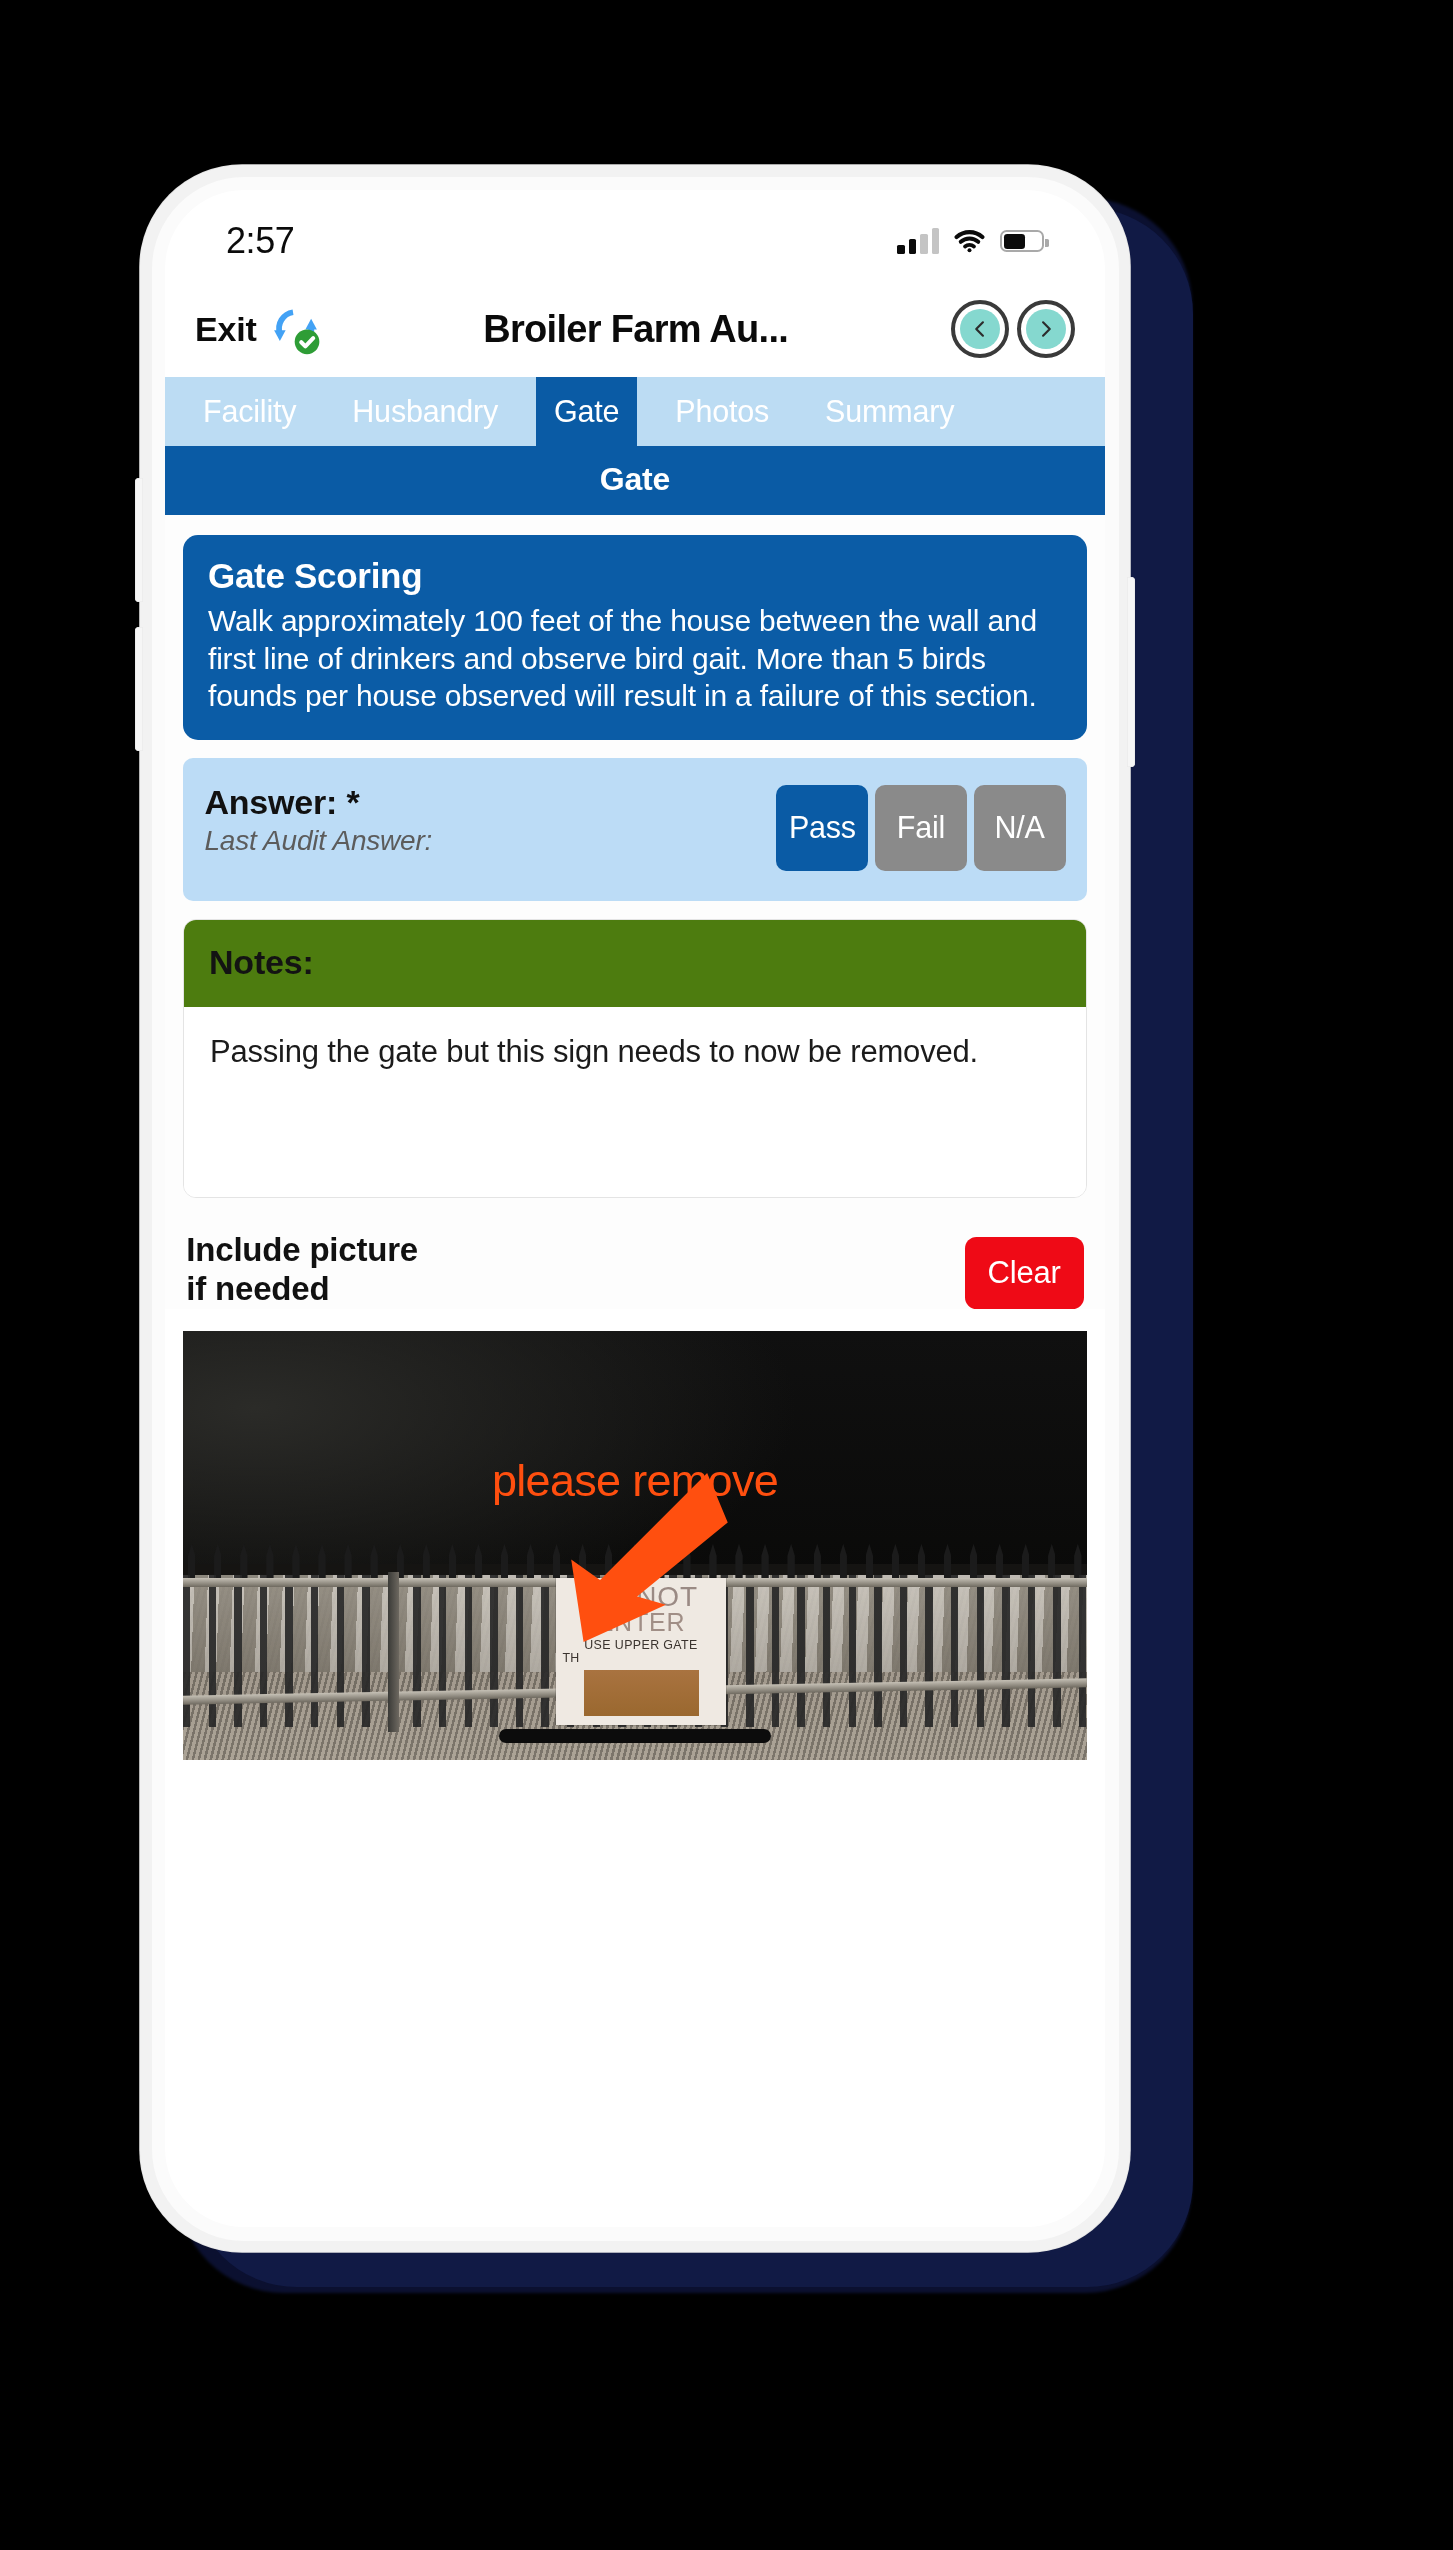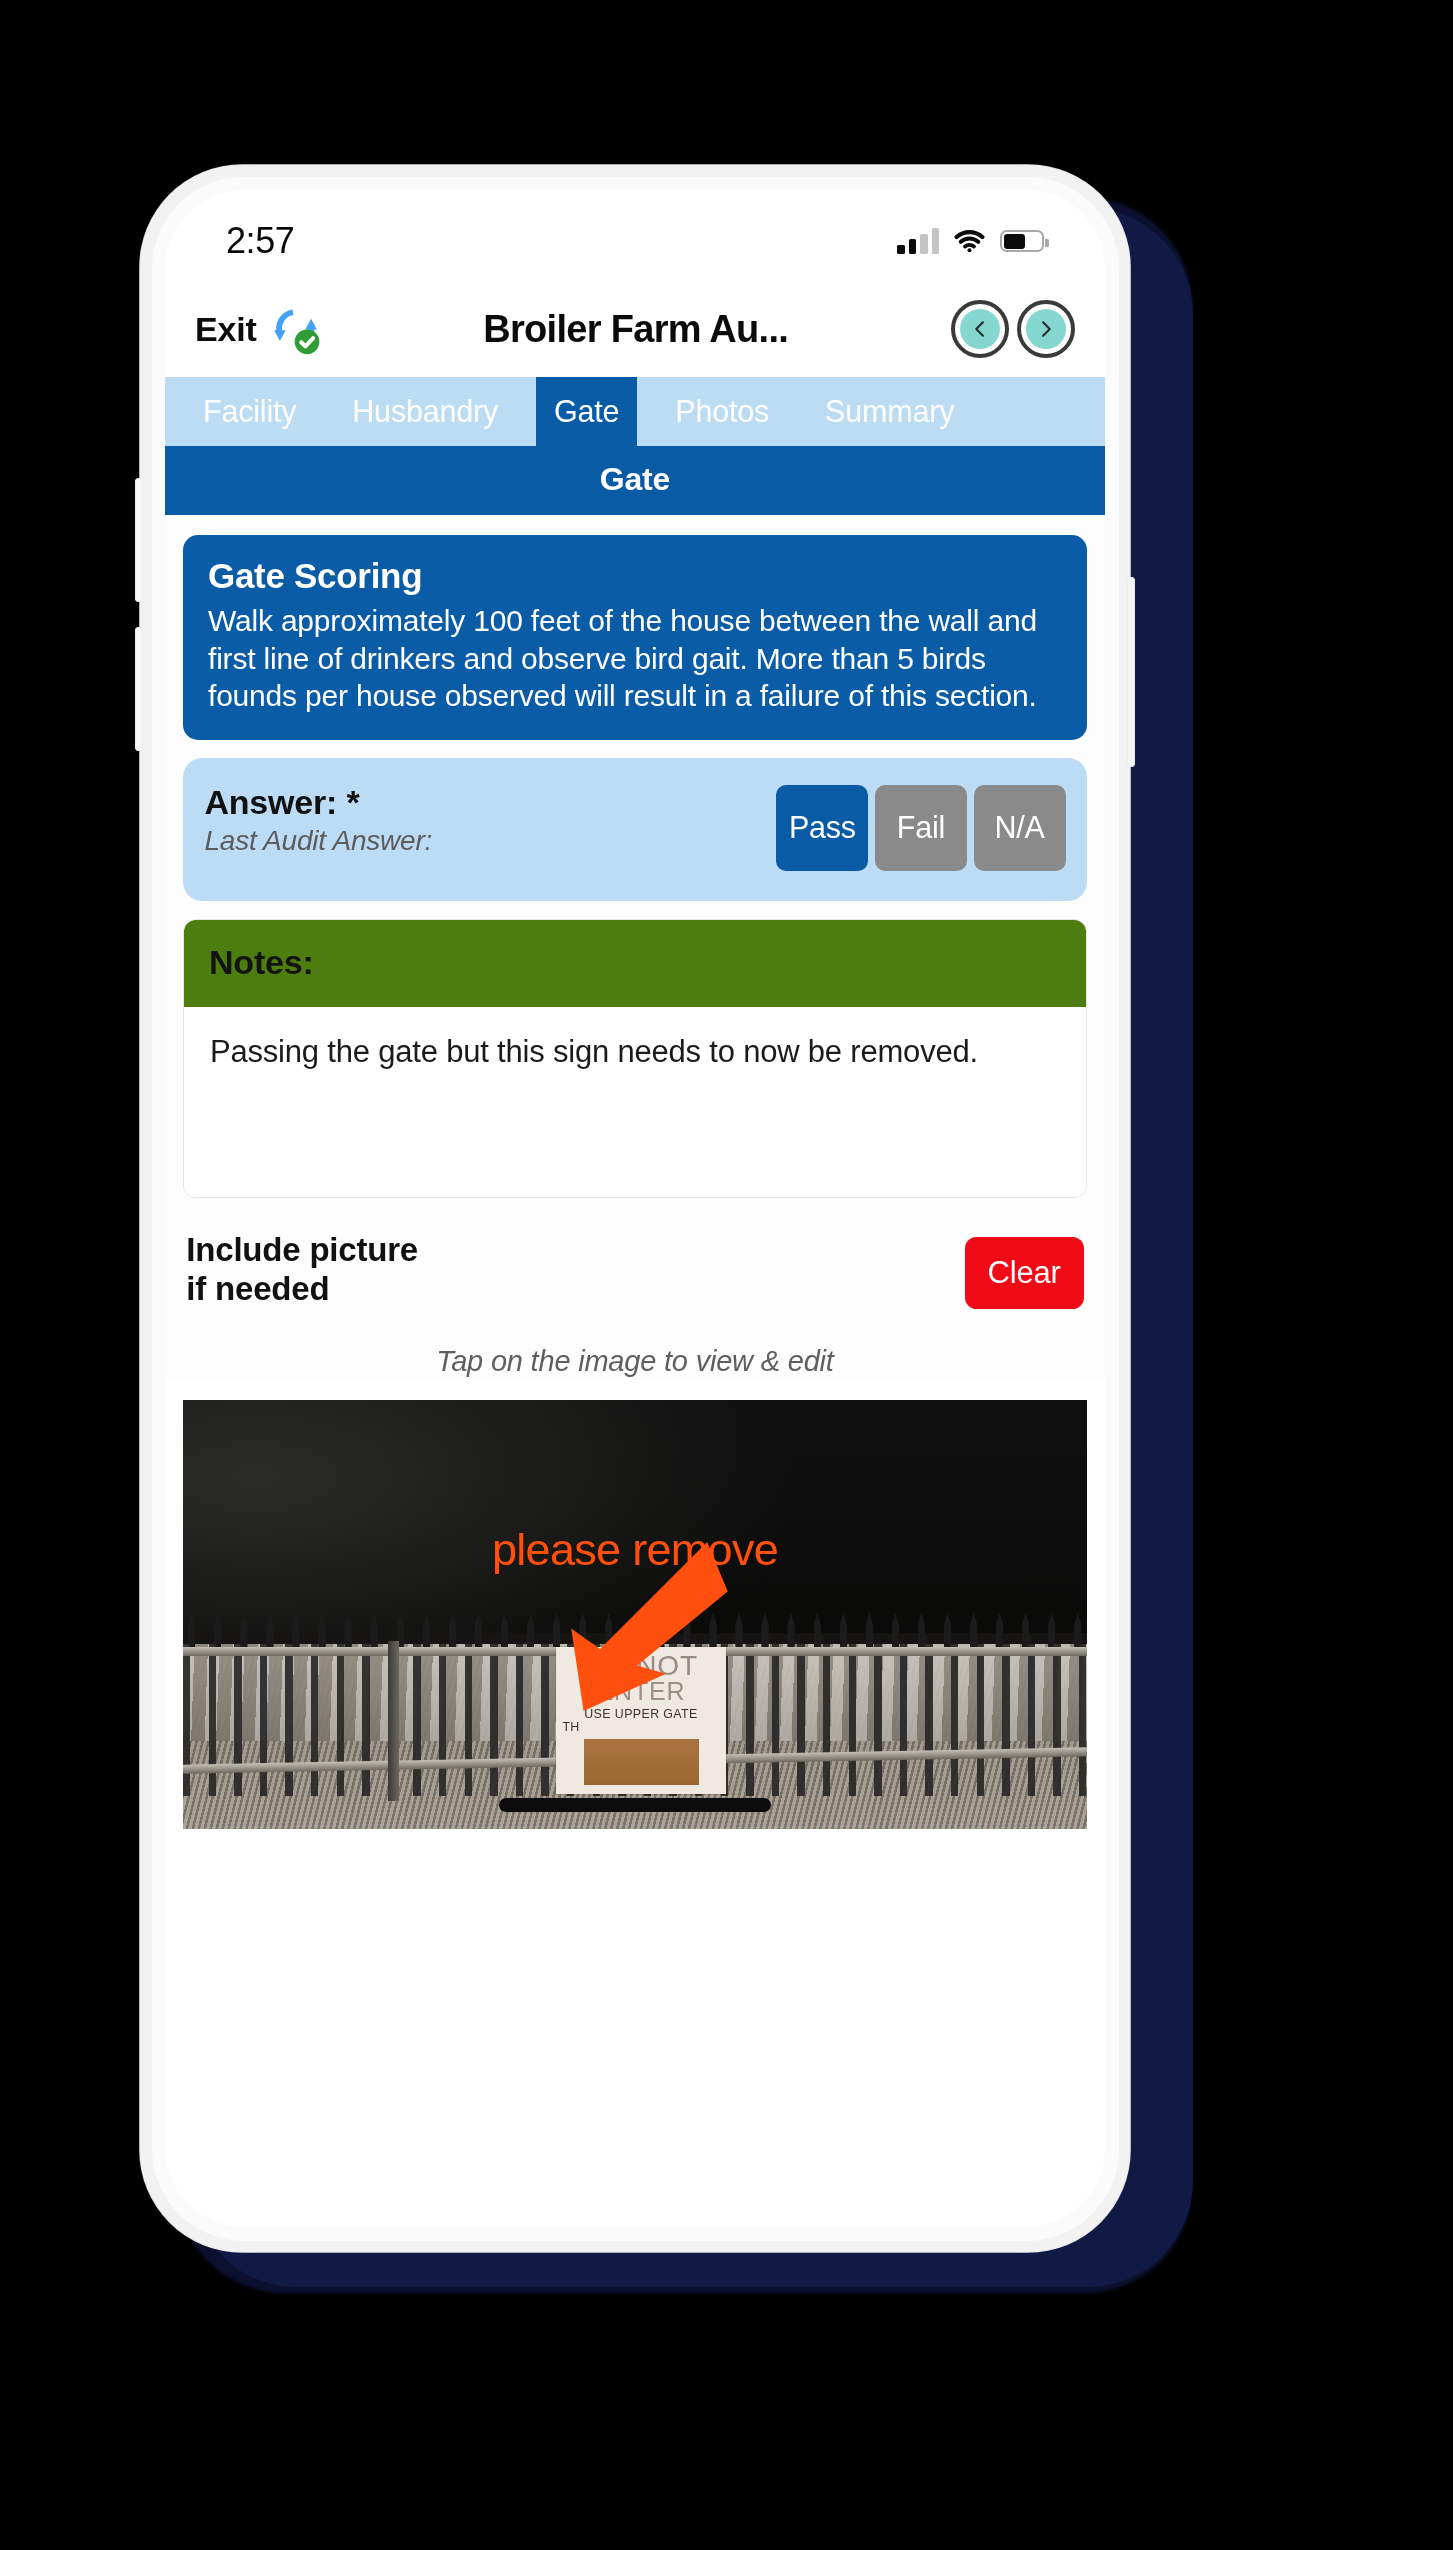--- a/index.html
+++ b/index.html
@@ -226,21 +226,21 @@
   }
   .card-scoring p {
     font-size: 30px;
     line-height: 1.24;
     letter-spacing: -0.2px;
   }
 
   .card-answer {
     margin-top: 18px;
     background: #bcdcf6;
-    border-radius: 19px;
+    border-radius: 10px;
     padding: 25px 21.4px 30px 21.4px;
     display: flex;
     align-items: flex-start;
   }
   .answer-texts { flex: 1; }
   .answer-label {
     font-size: 34px;
     font-weight: 700;
     color: #111111;
     letter-spacing: -0.2px;
@@ -539,21 +539,20 @@
         </div>
 
         <div class="picture-row">
           <div class="picture-label">
             <span>Include picture</span><br>
             <span>if needed</span>
           </div>
           <div class="clear-btn">Clear</div>
         </div>
 
-        <div class="tap-hint">Tap on the image to view &amp; edit</div>
       </div>
 
       <div class="photo-wrap">
         <div class="ph-sky"></div>
         <div class="ph-ground"></div>
         <div class="ph-dark-band"></div>
         <div class="ph-bags"></div>
         <div class="ph-spikes">
           <i></i>
             <i></i>

